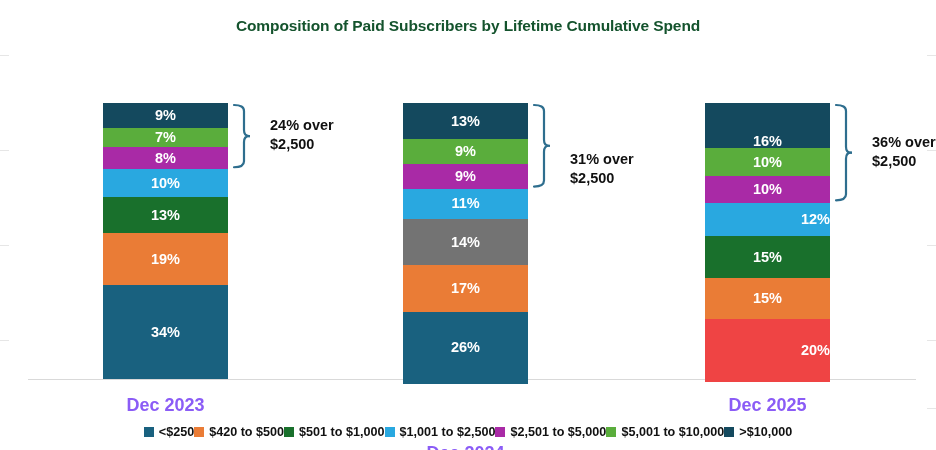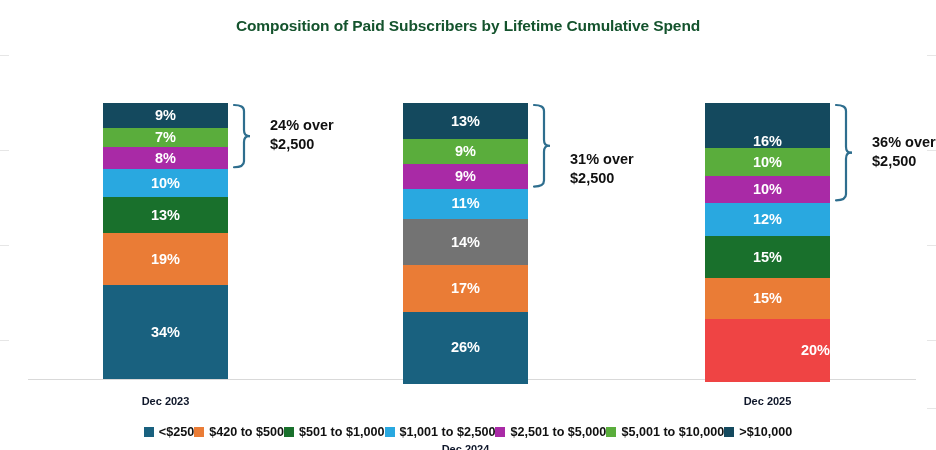--- a/index.html
+++ b/index.html
@@ -80,23 +80,23 @@
     font-size: 14.5px;
     font-weight: bold;
     line-height: 1;
     overflow: hidden;
   }
   .bar-cat-label {
     position: absolute;
     top: 395px;
     width: 125px;
     text-align: center;
-    font-size: 11px;
-    font-weight: bold;
-    color: #0f172a;
+    font-size: 18px;
+    font-weight: bold;
+    color: #8b5cf6;
   }
 
   
   .annot {
     position: absolute;
   }
   .annot svg {
     display: block;
   }
   .annot-text {
@@ -212,21 +212,21 @@
           <div class="bar">
             <div class="seg" style="background: rgb(20, 73, 94); height: 45px; align-items: flex-end;">
               <span>16%</span>
             </div>
             <div class="seg" style="background: rgb(90, 173, 60); height: 27.6px;">
               <span>10%</span>
             </div>
             <div class="seg" style="background: rgb(169, 42, 166); height: 27.6px;">
               <span>10%</span>
             </div>
-            <div class="seg" style="background: rgb(41, 168, 224); height: 33.12px;">
+            <div class="seg" style="background: rgb(41, 168, 224); height: 33.12px; justify-content: flex-end;">
               <span>12%</span>
             </div>
             <div class="seg" style="background: rgb(25, 112, 44); height: 41.4px;">
               <span>15%</span>
             </div>
             <div class="seg" style="background: rgb(234, 124, 54); height: 41.4px;">
               <span>15%</span>
             </div>
             <div class="seg" style="background: #ef4444; height: 63px; justify-content: flex-end;">
               <span>20%</span>

